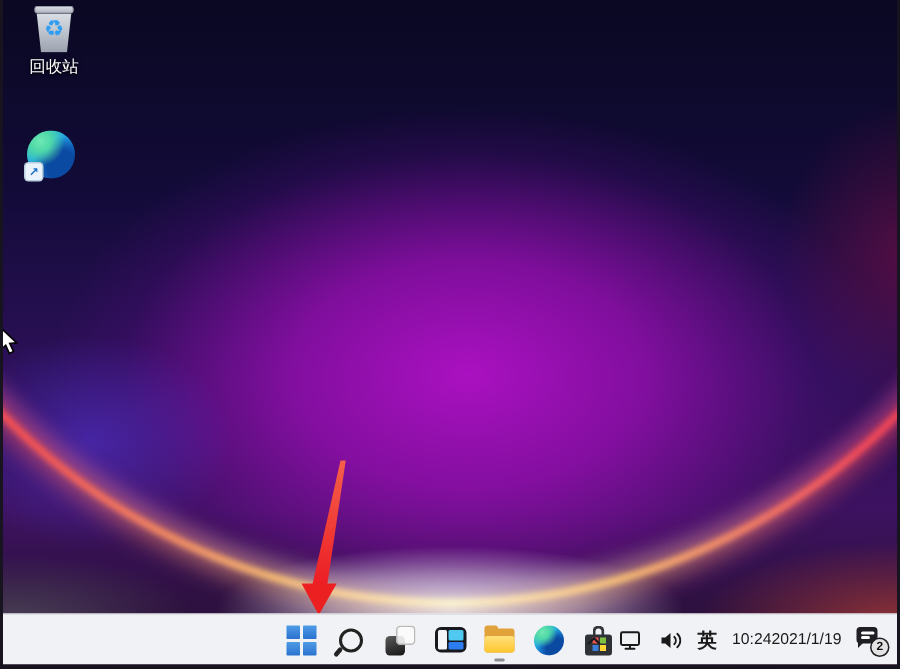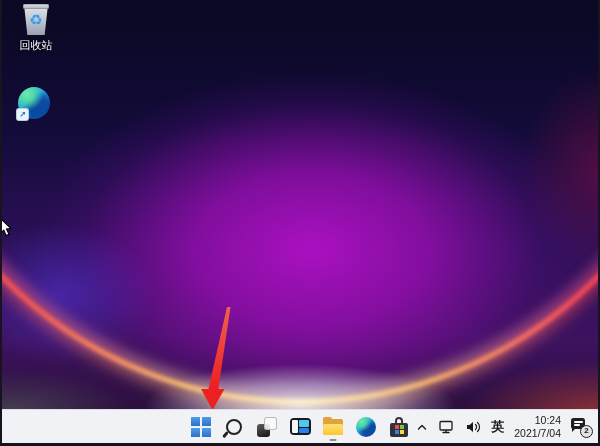--- a/index.html
+++ b/index.html
@@ -92,21 +92,21 @@
   .store-body{position:absolute;left:1px;right:1px;bottom:0;height:14px;border-radius:2px;
     background:#2f3237;display:grid;grid-template-columns:4px 4px;grid-template-rows:4px 4px;
     gap:1px;align-content:center;justify-content:center;}
   .sq-r{background:#e8504f;} .sq-g{background:#7fc141;} .sq-b{background:#3a7fd5;} .sq-y{background:#fdd835;}
 
   
   .tb-tray{position:absolute;right:5px;top:0;bottom:0;display:flex;align-items:center;gap:5px;}
   .tray-btn{height:33px;display:flex;align-items:center;justify-content:center;
     cursor:pointer;padding:0 2px;}
   .ime{font-size:13px;font-weight:600;color:#1a1a1a;line-height:1;}
-  .clock{display:flex;flex-direction:column;align-items:flex-end;justify-content:center;
+  .clock{display:flex;flex-direction:row;align-items:flex-end;justify-content:center;
     font-size:10.5px;line-height:13px;color:#1a1a1a;padding:0 3px;cursor:pointer;}
   .notif{position:relative;width:22px;height:22px;}
   .notif-bubble{position:absolute;left:0;top:2px;width:14px;height:11px;border-radius:2.5px;
     background:#1f1f23;}
   .notif-bubble::after{content:"";position:absolute;left:1px;bottom:-3px;
     border-left:4px solid #1f1f23;border-bottom:4px solid transparent;}
   .notif-line{position:absolute;height:1.5px;background:#fff;border-radius:1px;}
   .nl1{left:2.5px;top:5.5px;width:9px;} .nl2{left:2.5px;top:8.5px;width:6px;}
   .notif-badge{position:absolute;right:0;bottom:0;width:11px;height:11px;border-radius:50%;
     background:#e3e3e3;border:1.5px solid #1f1f23;box-sizing:content-box;
@@ -254,21 +254,21 @@
           <polygon points="2,6 4.5,6 8,3 8,13 4.5,10 2,10" fill="#1a1a1a"></polygon>
           <path d="M10.5,5.5 a3.4,3.4 0 0 1 0,5" fill="none" stroke="#1a1a1a" stroke-width="1.2" stroke-linecap="round"></path>
           <path d="M12.5,3.5 a6,6 0 0 1 0,9" fill="none" stroke="#1a1a1a" stroke-width="1.2" stroke-linecap="round"></path>
         </svg>
       </div>
       <div class="tray-btn">
         <span class="ime">英</span>
       </div>
       <div class="clock">
         <span>10:24</span>
-        <span>2021/7/04</span>
+        <span>2021/1/19</span>
       </div>
       <div class="tray-btn">
         <div class="notif">
           <div class="notif-bubble"></div>
           <div class="notif-line nl1"></div>
           <div class="notif-line nl2"></div>
           <div class="notif-badge">2</div>
         </div>
       </div>
     </div>

